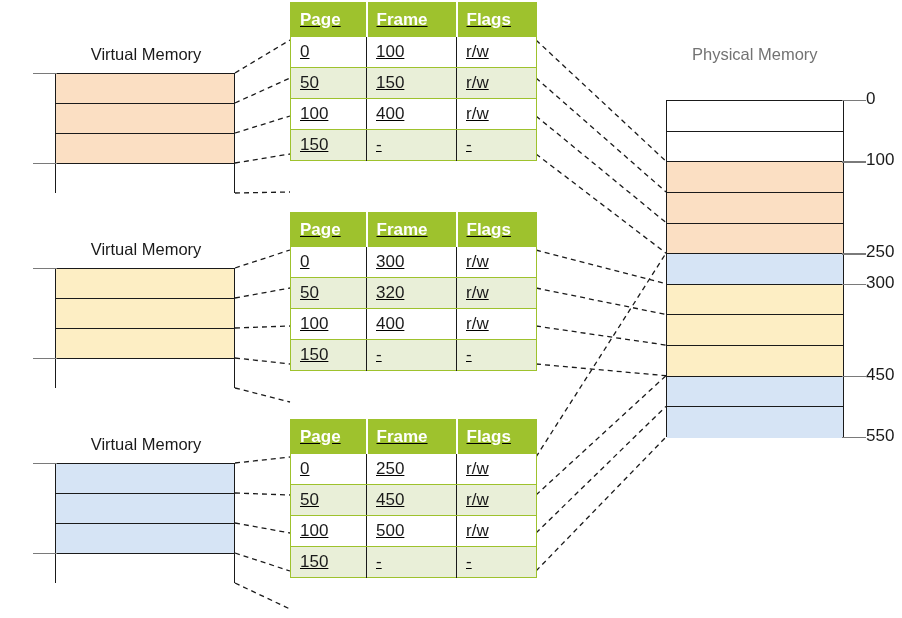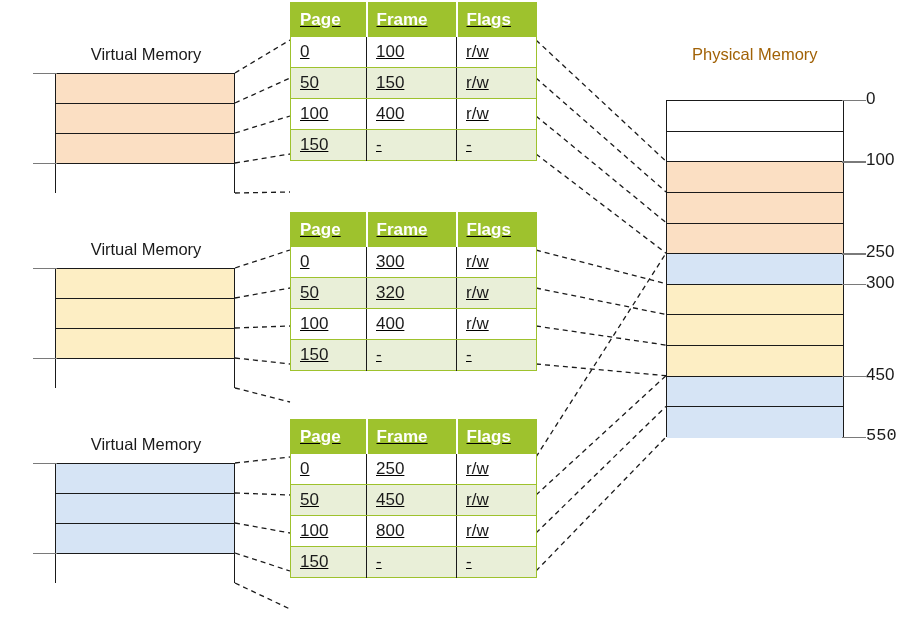--- a/index.html
+++ b/index.html
@@ -101,21 +101,21 @@
   .ptable tr.last-row td { border-bottom: none; }
   .ptable col.c-page  { width: 76px; }
   .ptable col.c-frame { width: 90px; }
   .ptable col.c-flags { width: 80px; }
 
   
   #pm-group { position: absolute; }
   .pm-title {
     position: absolute;
     font-size: 16.5px;
-    color: #a16207;
+    color: #737373;
     white-space: nowrap;
   }
   .pm-box {
     position: absolute;
     border: 1.6px solid #1a1a1a;
     box-sizing: border-box;
   }
   .pm-seg {
     box-sizing: border-box;
     border-bottom: 1.4px solid #1a1a1a;
@@ -298,21 +298,21 @@
         <td>250</td>
         <td>r/w</td>
       </tr>
       <tr class="row-even">
         <td>50</td>
         <td>450</td>
         <td>r/w</td>
       </tr>
       <tr class="row-odd">
         <td>100</td>
-        <td>800</td>
+        <td>500</td>
         <td>r/w</td>
       </tr>
       <tr class="row-even last-row">
         <td>150</td>
         <td>-</td>
         <td>-</td>
       </tr>
     </tbody>
   </table>
 
@@ -335,16 +335,16 @@
       <div class="pm-tick-label" style="left: 866px; top: 89px;">0</div>
       <div class="pm-tick" style="left: 842px; top: 161.273px; width: 24px;"></div>
       <div class="pm-tick-label" style="left: 866px; top: 150.273px;">100</div>
       <div class="pm-tick" style="left: 842px; top: 253.182px; width: 24px;"></div>
       <div class="pm-tick-label" style="left: 866px; top: 242.182px;">250</div>
       <div class="pm-tick" style="left: 842px; top: 283.818px; width: 24px;"></div>
       <div class="pm-tick-label" style="left: 866px; top: 272.818px;">300</div>
       <div class="pm-tick" style="left: 842px; top: 375.727px; width: 24px;"></div>
       <div class="pm-tick-label" style="left: 866px; top: 364.727px;">450</div>
       <div class="pm-tick" style="left: 842px; top: 437px; width: 24px;"></div>
-      <div class="pm-tick-label" style="left: 866px; top: 426px; font-family: Liberation Mono, monospace;">550</div>
+      <div class="pm-tick-label" style="left: 866px; top: 426px;">550</div>
     </div>
 
 </div>
 
 </body></html>

